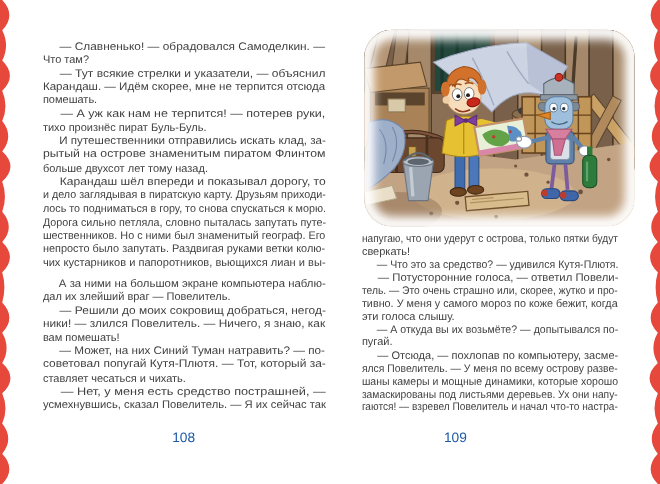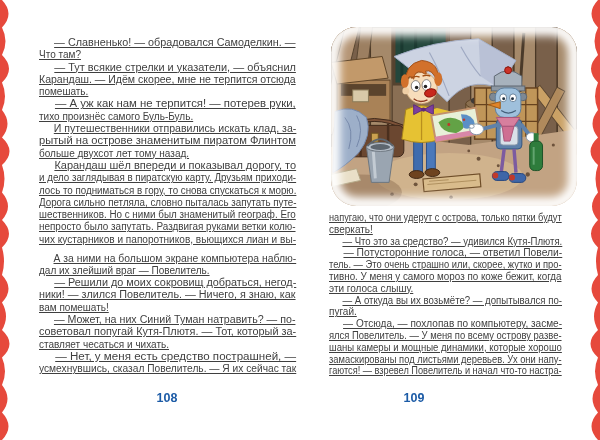--- a/index.html
+++ b/index.html
@@ -5,35 +5,35 @@
   html,body{margin:0;padding:0;}
   body{
     width:600px;height:440px;position:relative;overflow:hidden;
     background:#ffffff;
     font-family:"Liberation Sans", sans-serif;
   }
   .edge{position:absolute;top:0;width:18px;height:440px;}
   .edge.left{left:0;}
   .edge.right{right:0;transform:scaleX(-1);}
   .page-text{
-    position:absolute;color:#3f3f3f;font-size:10px;text-decoration:underline;
+    position:absolute;color:#3f3f3f;font-size:10px;
   }
   #text-108{left:39px;top:37px;width:257px;}
   #text-109{left:329px;top:212px;width:233px;}
   .ln{
     display:block;width:max-content;white-space:nowrap;
     transform-origin:0 50%;
   }
   #text-108 .ln{height:12.3px;line-height:12.3px;}
   #text-109 .ln{height:11.8px;line-height:11.8px;}
   .ln.fi{text-indent:14px;}
   .ln.fg{margin-top:6.5px;}
   .pagenum{
     position:absolute;width:60px;text-align:center;
-    font-size:12.5px;font-weight:bold;color:#1c5ba6;
+    font-size:12.5px;font-weight:normal;color:#1c5ba6;
   }
   #num-108{left:137px;top:391px;}
   #num-109{left:384px;top:391px;}
   .pic-wrap{position:absolute;left:331px;top:27px;width:246px;height:179px;}
 </style>
 </head>
 <body>
 
 <div>
 
@@ -45,21 +45,21 @@
   </svg>
 
   <div>
     <div id="text-108" class="page-text">
         <div class="ln fi" style="transform: scaleX(1.0798);">— Славненько! — обрадовался Самоделкин. —</div>
         <div class="ln fl" style="transform: scaleX(1);">Что там?</div>
         <div class="ln fi" style="transform: scaleX(1.0936);">— Тут всякие стрелки и указатели, — объяснил</div>
         <div class="ln" style="transform: scaleX(1.0533);">Карандаш. — Идём скорее, мне не терпится отсюда</div>
         <div class="ln fl" style="transform: scaleX(1);">помешать.</div>
         <div class="ln fi" style="transform: scaleX(1.1372);">— А уж как нам не терпится! — потерев руки,</div>
-        <div class="ln fl" style="transform: scaleX(1);">тихо произнёс самого Буль-Буль.</div>
+        <div class="ln fl" style="transform: scaleX(1);">тихо произнёс пират Буль-Буль.</div>
         <div class="ln fi" style="transform: scaleX(1.0576);">И путешественники отправились искать клад, за-</div>
         <div class="ln" style="transform: scaleX(1.1174);">рытый на острове знаменитым пиратом Флинтом</div>
         <div class="ln fl" style="transform: scaleX(1);">больше двухсот лет тому назад.</div>
         <div class="ln fi" style="transform: scaleX(1.0983);">Карандаш шёл впереди и показывал дорогу, то</div>
         <div class="ln" style="transform: scaleX(0.9772);">и дело заглядывая в пиратскую карту. Друзьям приходи-</div>
         <div class="ln" style="transform: scaleX(0.9772);">лось то подниматься в гору, то снова спускаться к морю.</div>
         <div class="ln" style="transform: scaleX(0.9772);">Дорога сильно петляла, словно пыталась запутать путе-</div>
         <div class="ln" style="transform: scaleX(0.9847);">шественников. Но с ними был знаменитый географ. Его</div>
         <div class="ln" style="transform: scaleX(0.9923);">непросто было запутать. Раздвигая руками ветки колю-</div>
         <div class="ln" style="transform: scaleX(1.0078);">чих кустарников и папоротников, вьющихся лиан и вы-</div>

